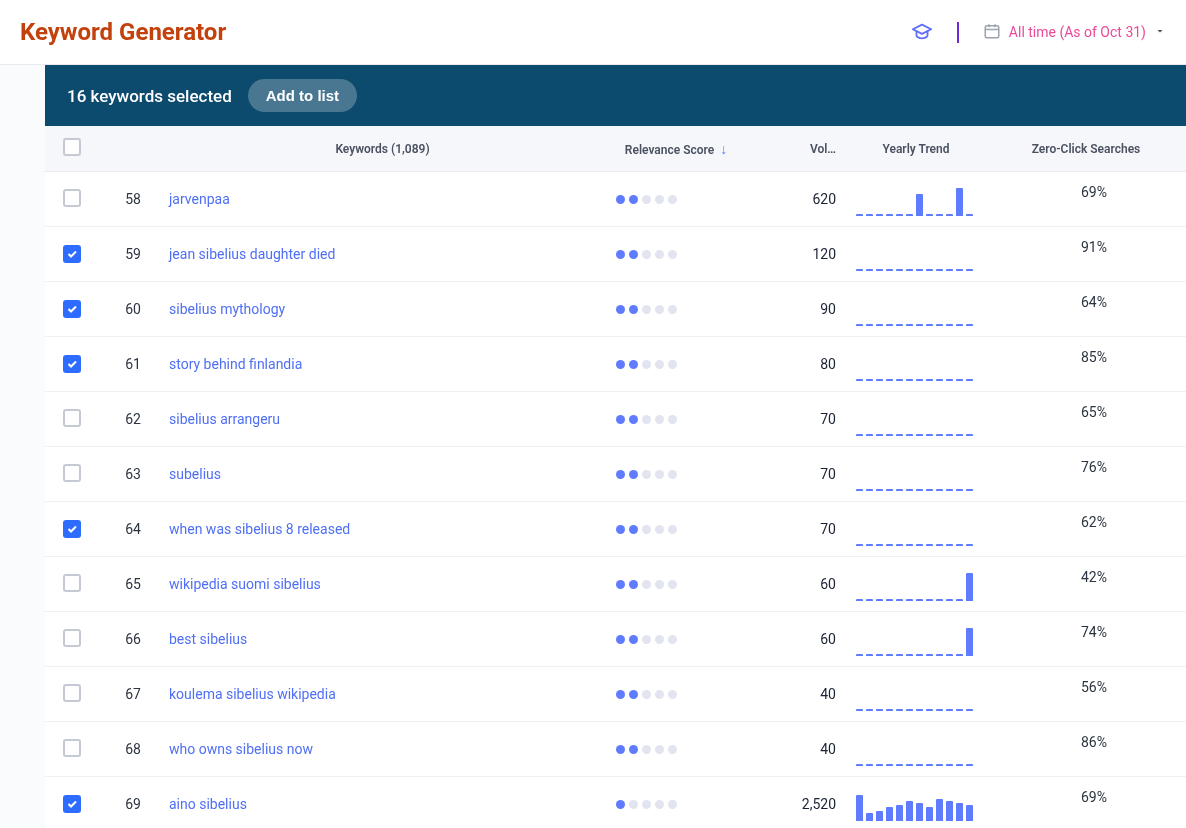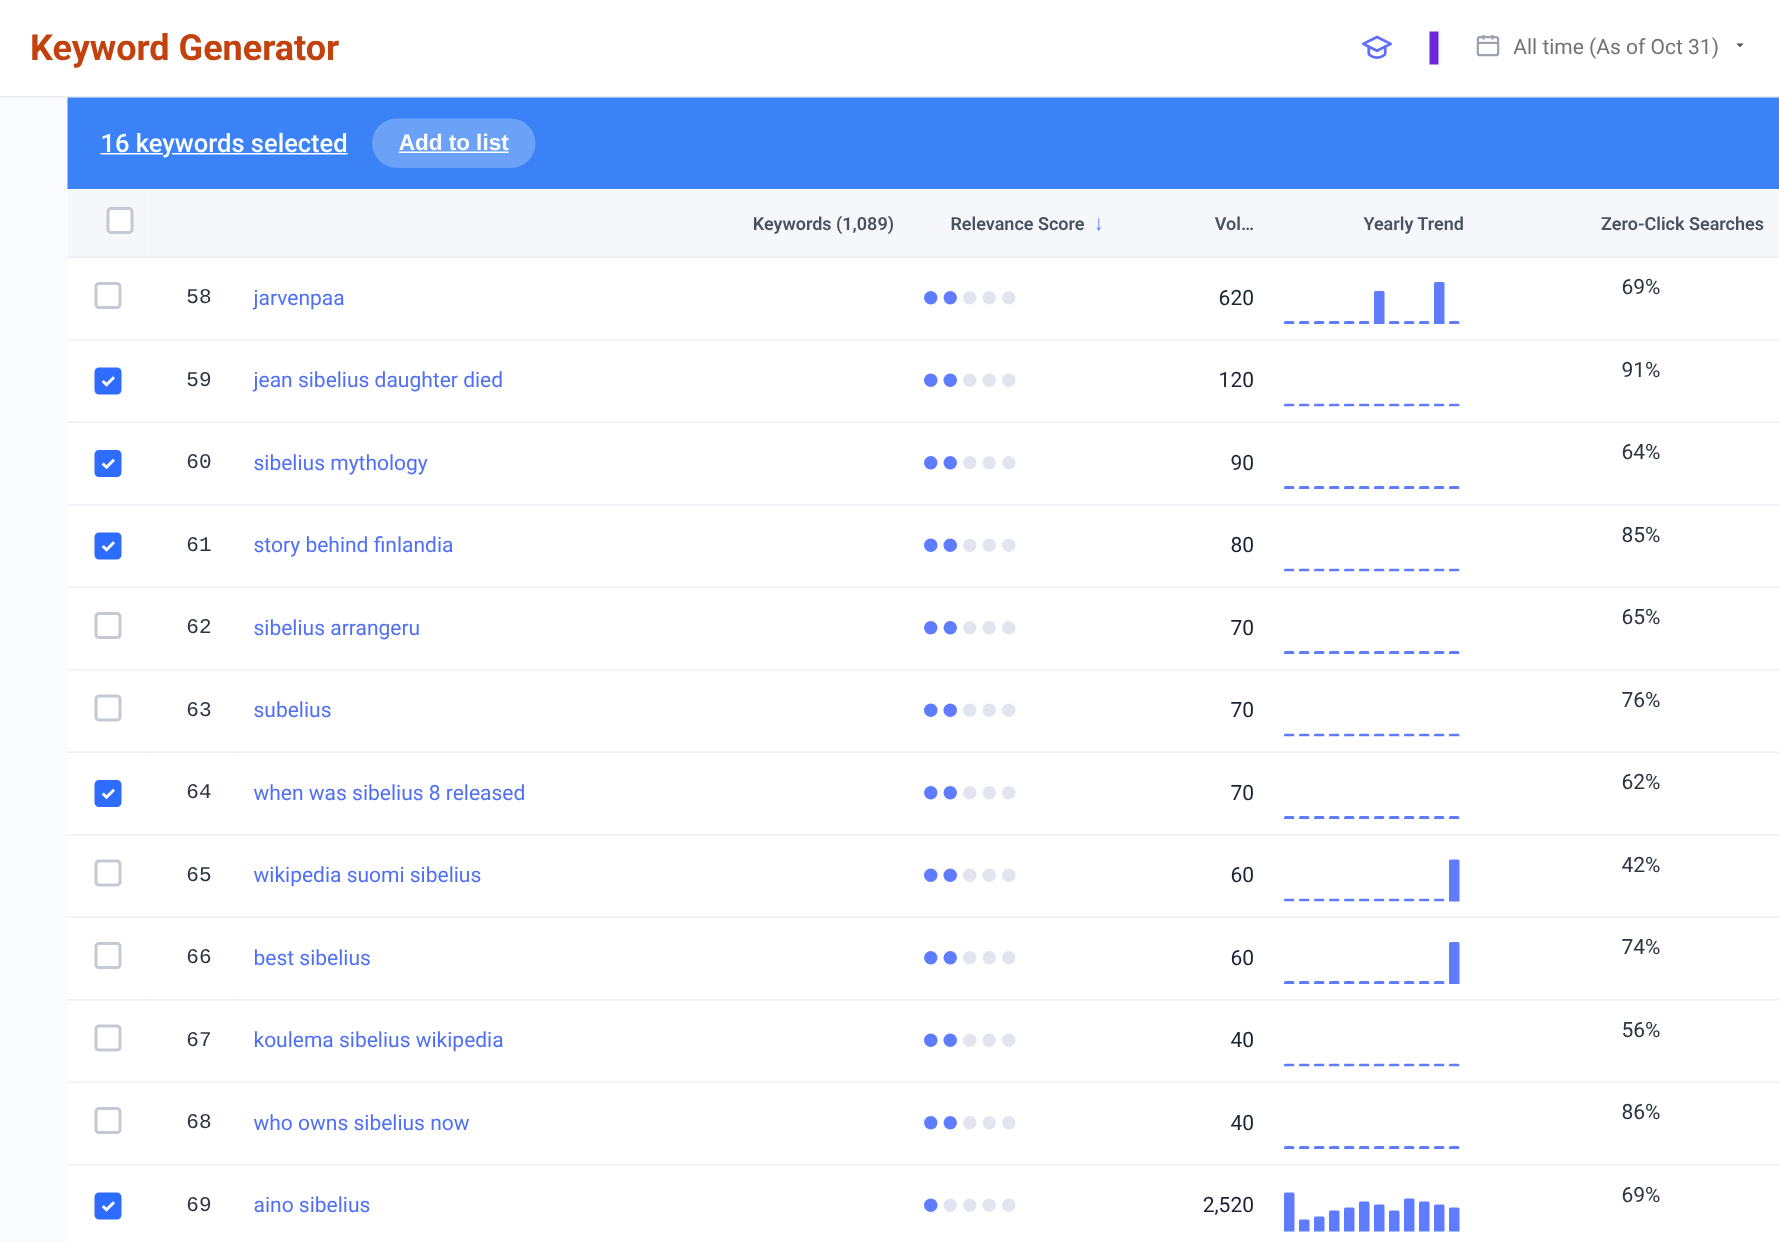--- a/index.html
+++ b/index.html
@@ -2,33 +2,33 @@
 <html><head>
 <meta charset="utf-8">
 <style>
 * { box-sizing: border-box; margin: 0; padding: 0; }
 body { font-family: -apple-system, BlinkMacSystemFont, "Segoe UI", Roboto, Helvetica, Arial, sans-serif; background: #fafbfc; color: #1a2233; font-size: 14px; }
 
 .topbar { background: #fff; display: flex; align-items: center; padding: 18px 20px; border-bottom: 1px solid #e9ebf0; }
 .page-title { font-size: 24px; font-weight: 700; color: #c2410c; flex: 1; }
 .topbar-icons { display: flex; align-items: center; gap: 24px; }
 .icon-btn { display: inline-flex; align-items: center; justify-content: center; cursor: pointer; color: #5f6ffa; }
-.date-picker { display: flex; align-items: center; gap: 8px; color: #737373; cursor: pointer; border-left: 6px solid #6d28d9; padding-left: 24px; text-align: center; }
+.date-picker { display: flex; align-items: center; gap: 8px; color: #ec4899; cursor: pointer; border-left: 2px solid #6d28d9; padding-left: 24px; text-align: center; }
 .date-picker .cal-icon { color: #9ba2b0; }
 .date-picker .txt { font-size: 14px; }
 .date-picker .caret { color: #4a5160; }
 
 .content-wrap { padding-left: 45px; }
 
-.selection-bar { background: #3b82f6; color: #fff; display: flex; align-items: center; padding: 14px 22px; gap: 16px; text-decoration: underline; }
+.selection-bar { background: #0c4a6e; color: #fff; display: flex; align-items: center; padding: 14px 22px; gap: 16px; }
 .sel-count { font-size: 17px; font-weight: 500; }
 .pill-btn { background: rgba(255,255,255,0.25); border: none; color: #fff; font-size: 15px; font-weight: 600; padding: 8px 18px; border-radius: 999px; cursor: pointer; }
 
 .table { width: 100%; border-collapse: collapse; background: #fff; }
-.table th { background: #f6f7fb; font-size: 12px; font-weight: 600; color: #4a5160; text-align: right; padding: 12px 10px; border-bottom: 1px solid #e9ebf0; }
+.table th { background: #f6f7fb; font-size: 12px; font-weight: 600; color: #4a5160; text-align: center; padding: 12px 10px; border-bottom: 1px solid #e9ebf0; }
 .table th.num, .table td.num { text-align: right; }
 .table td { padding: 10px 10px; border-bottom: 1px solid #eef0f5; vertical-align: middle; font-size: 14px; }
 
 .col-check { width: 54px; text-align: center; }
 .col-idx { width: 60px; text-align: right; color: #2b3440; font-size: 14px; }
 .col-kw { }
 .col-rel { width: 140px; }
 .col-vol { width: 100px; }
 .col-trend { width: 140px; }
 .col-zc { width: 200px; }
@@ -50,21 +50,21 @@
 .spark .bar { width: 7px; border-radius: 1px 1px 0 0; }
 .spark .bar.solid { background: #5f7cff; }
 .spark .bar.dash { background: transparent; border-bottom: 2px dashed #5f7cff; height: 2px !important; align-self: flex-end; }
 
 .zc-cell { display:flex; align-items:center; gap:14px;flex-direction:column; }
 .zc-pct { width: 42px; text-align: right; color: #2b3440; }
 .zc-bar { flex:1; height: 10px; background: #dbe0f2; border-radius: 2px; overflow: hidden; position: relative; }
 .zc-fill { height: 100%; background: #4f6ff5; }
 
 th.col-kw { padding-left: 10px; }
-td.col-idx { padding-right: 18px; font-family: Liberation Mono, monospace; }
+td.col-idx { padding-right: 18px; }
 </style>
 </head>
 <body>
 
 <div class="topbar">
   <div class="page-title">Keyword Generator</div>
   <div class="topbar-icons">
     <span class="icon-btn">
       <svg width="22" height="22" viewBox="0 0 24 24" fill="none" stroke="currentColor" stroke-width="2" stroke-linecap="round" stroke-linejoin="round">
           <path d="M2 9l10-5 10 5-10 5L2 9z"></path>

